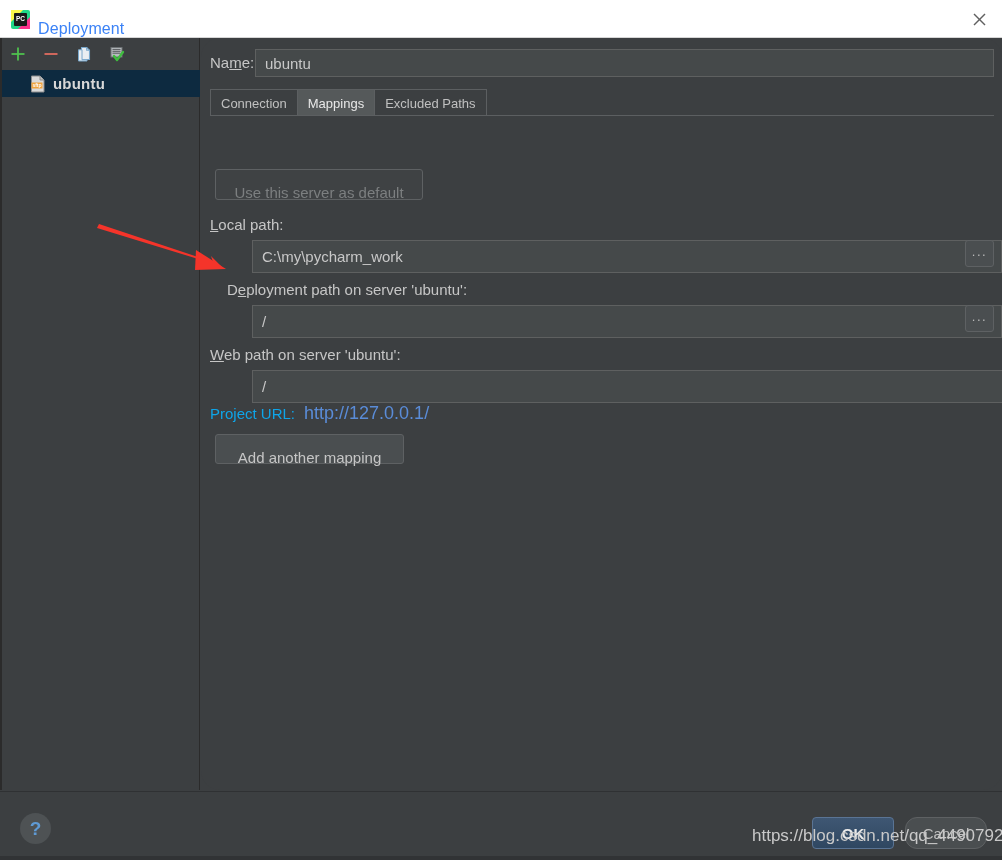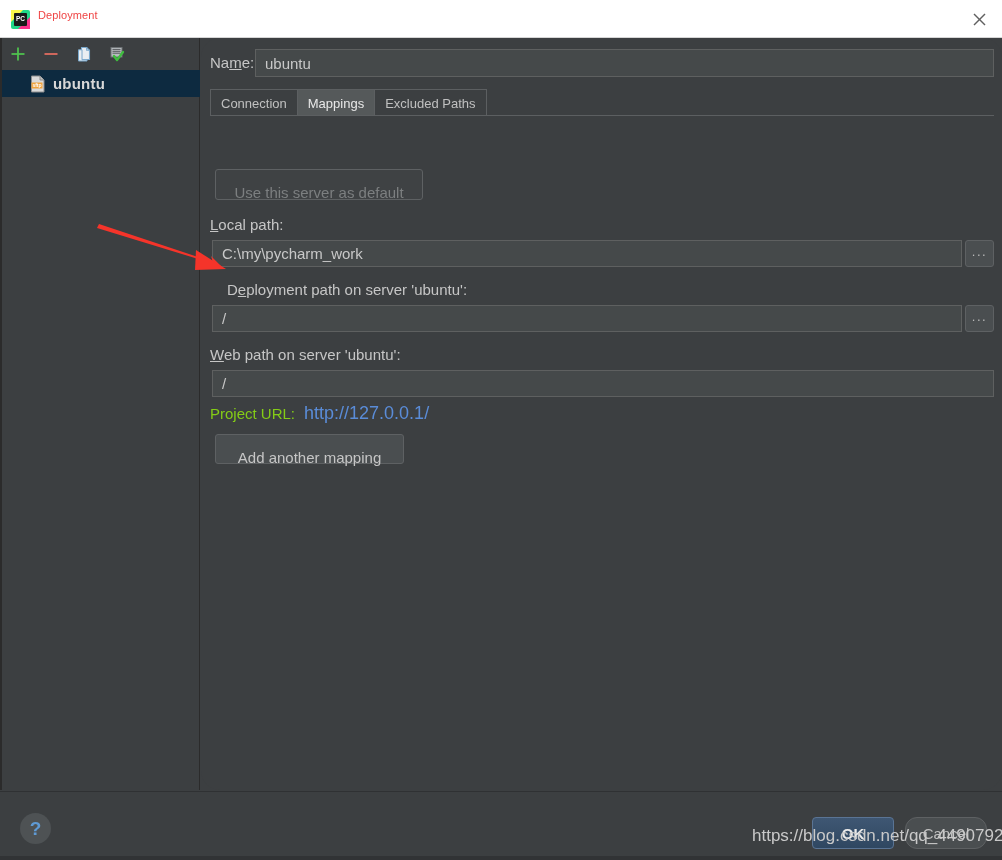--- a/index.html
+++ b/index.html
@@ -26,23 +26,23 @@
     background: #ffffff;
     border-bottom: 1px solid #d6d6d6;
   }
   .titlebar-icon {
     position: absolute;
     left: 11px; top: 10px;
     width: 19px; height: 19px;
   }
   .titlebar-title {
     position: absolute;
-    left: 38px; top: 9px;
-    font-size: 11px;
-    color: #ef4444;
+    left: 38px; top: 20px;
+    font-size: 16px;
+    color: #3b82f6;
     letter-spacing: .1px;
     white-space: nowrap;
   }
   .titlebar-close {
     position: absolute;
     right: 0; top: 0;
     width: 46px; height: 38px;
     display: flex; align-items: center; justify-content: center;
     cursor: pointer;
   }
@@ -204,22 +204,23 @@
     white-space: nowrap;
   }
   .field-label u { text-decoration: underline; }
 
   .lbl-local   { left: 0px;  top: 100px; }
   .lbl-deploy  { left: 0px;  top: 165px; margin-left: 17px; }
   .lbl-web     { left: 0px;  top: 230px; }
 
   .path-input {
     position: absolute;
-    height: 27px;
+    height: 33px;
     line-height: 25px;
+    margin-left: 40px;
   }
   .in-local  { left: 2px; top: 124px; width: 750px; }
   .in-deploy { left: 2px; top: 189px; width: 750px; }
   .in-web    { left: 2px; top: 254px; width: 782px; }
 
   .browse-btn {
     position: absolute;
     width: 29px; height: 27px;
     background: #4a4e50;
     border: 1px solid #5e6163;
@@ -234,21 +235,21 @@
   .br-local  { left: 755px; top: 124px; }
   .br-deploy { left: 755px; top: 189px; }
 
   .project-url-row {
     position: absolute;
     left: 0px; top: 287px;
     display: flex; align-items: baseline; gap: 9px;
   }
   .project-url-label {
     font-size: 15px;
-    color: #84cc16;
+    color: #0ea5e9;
     white-space: nowrap;
   }
   .project-url-link {
     font-size: 18px;
     color: #5a8cd8;
     cursor: pointer;
     white-space: nowrap;
   }
 
   .add-mapping-btn {

